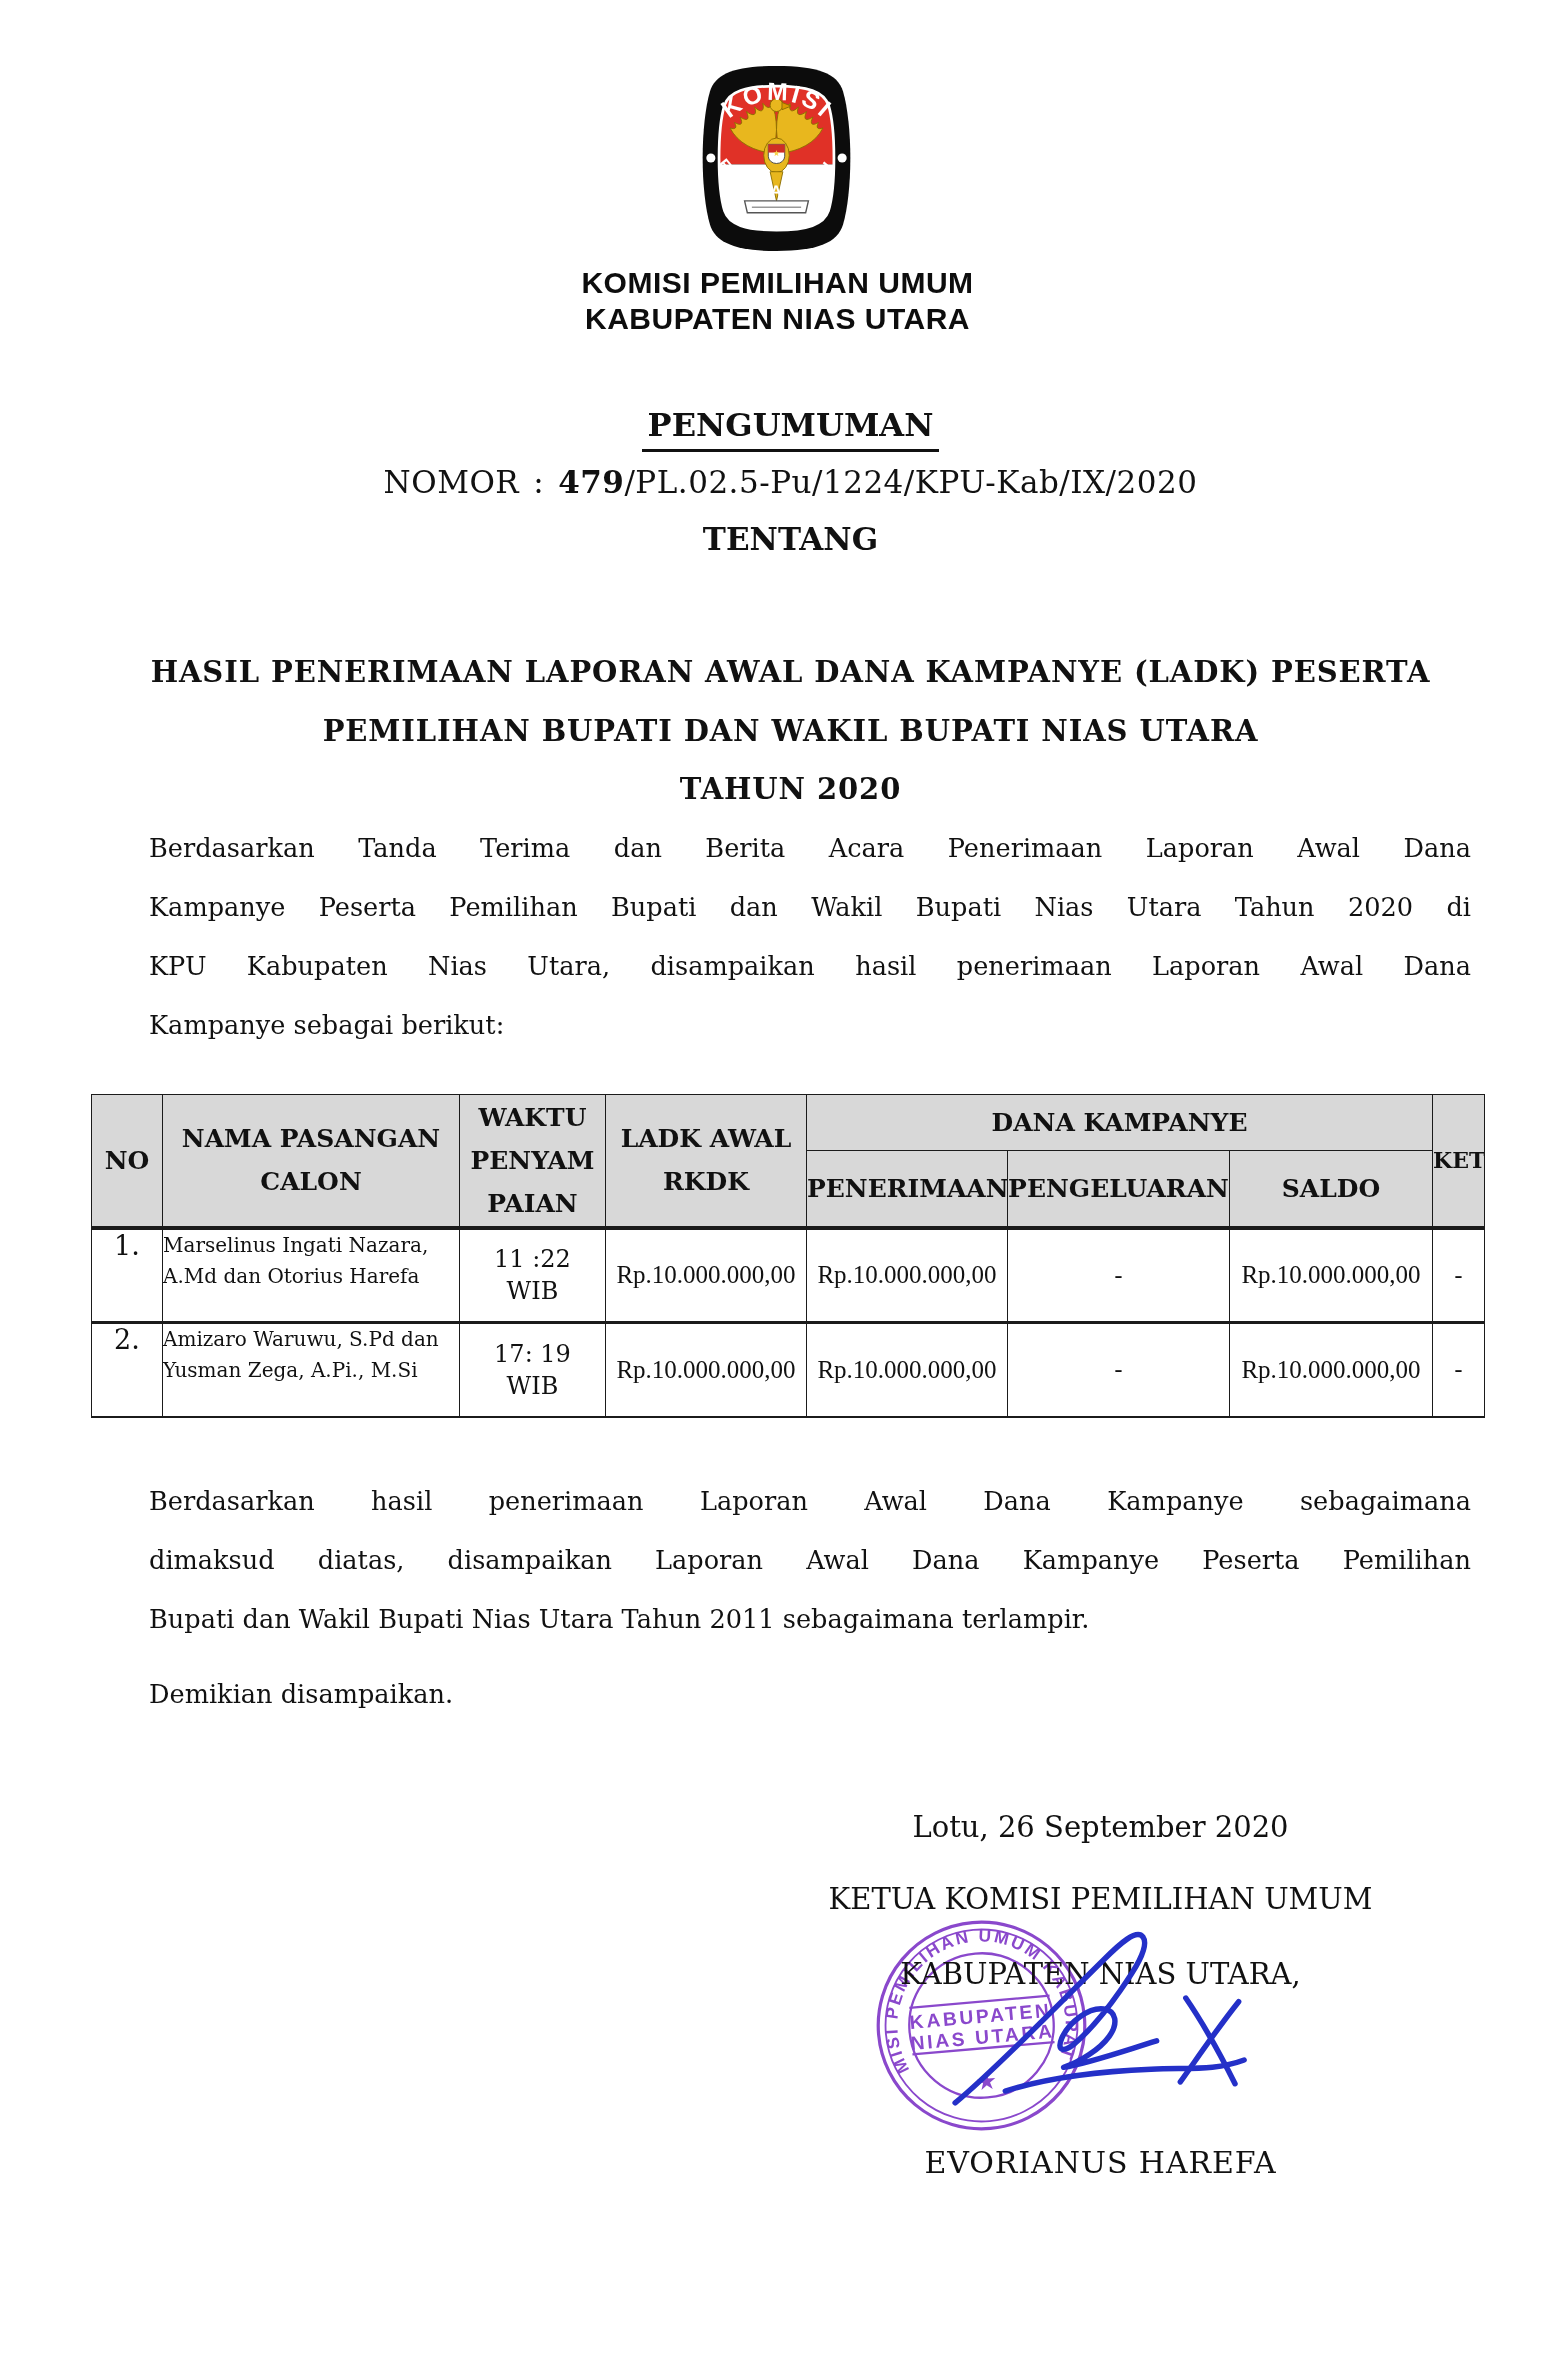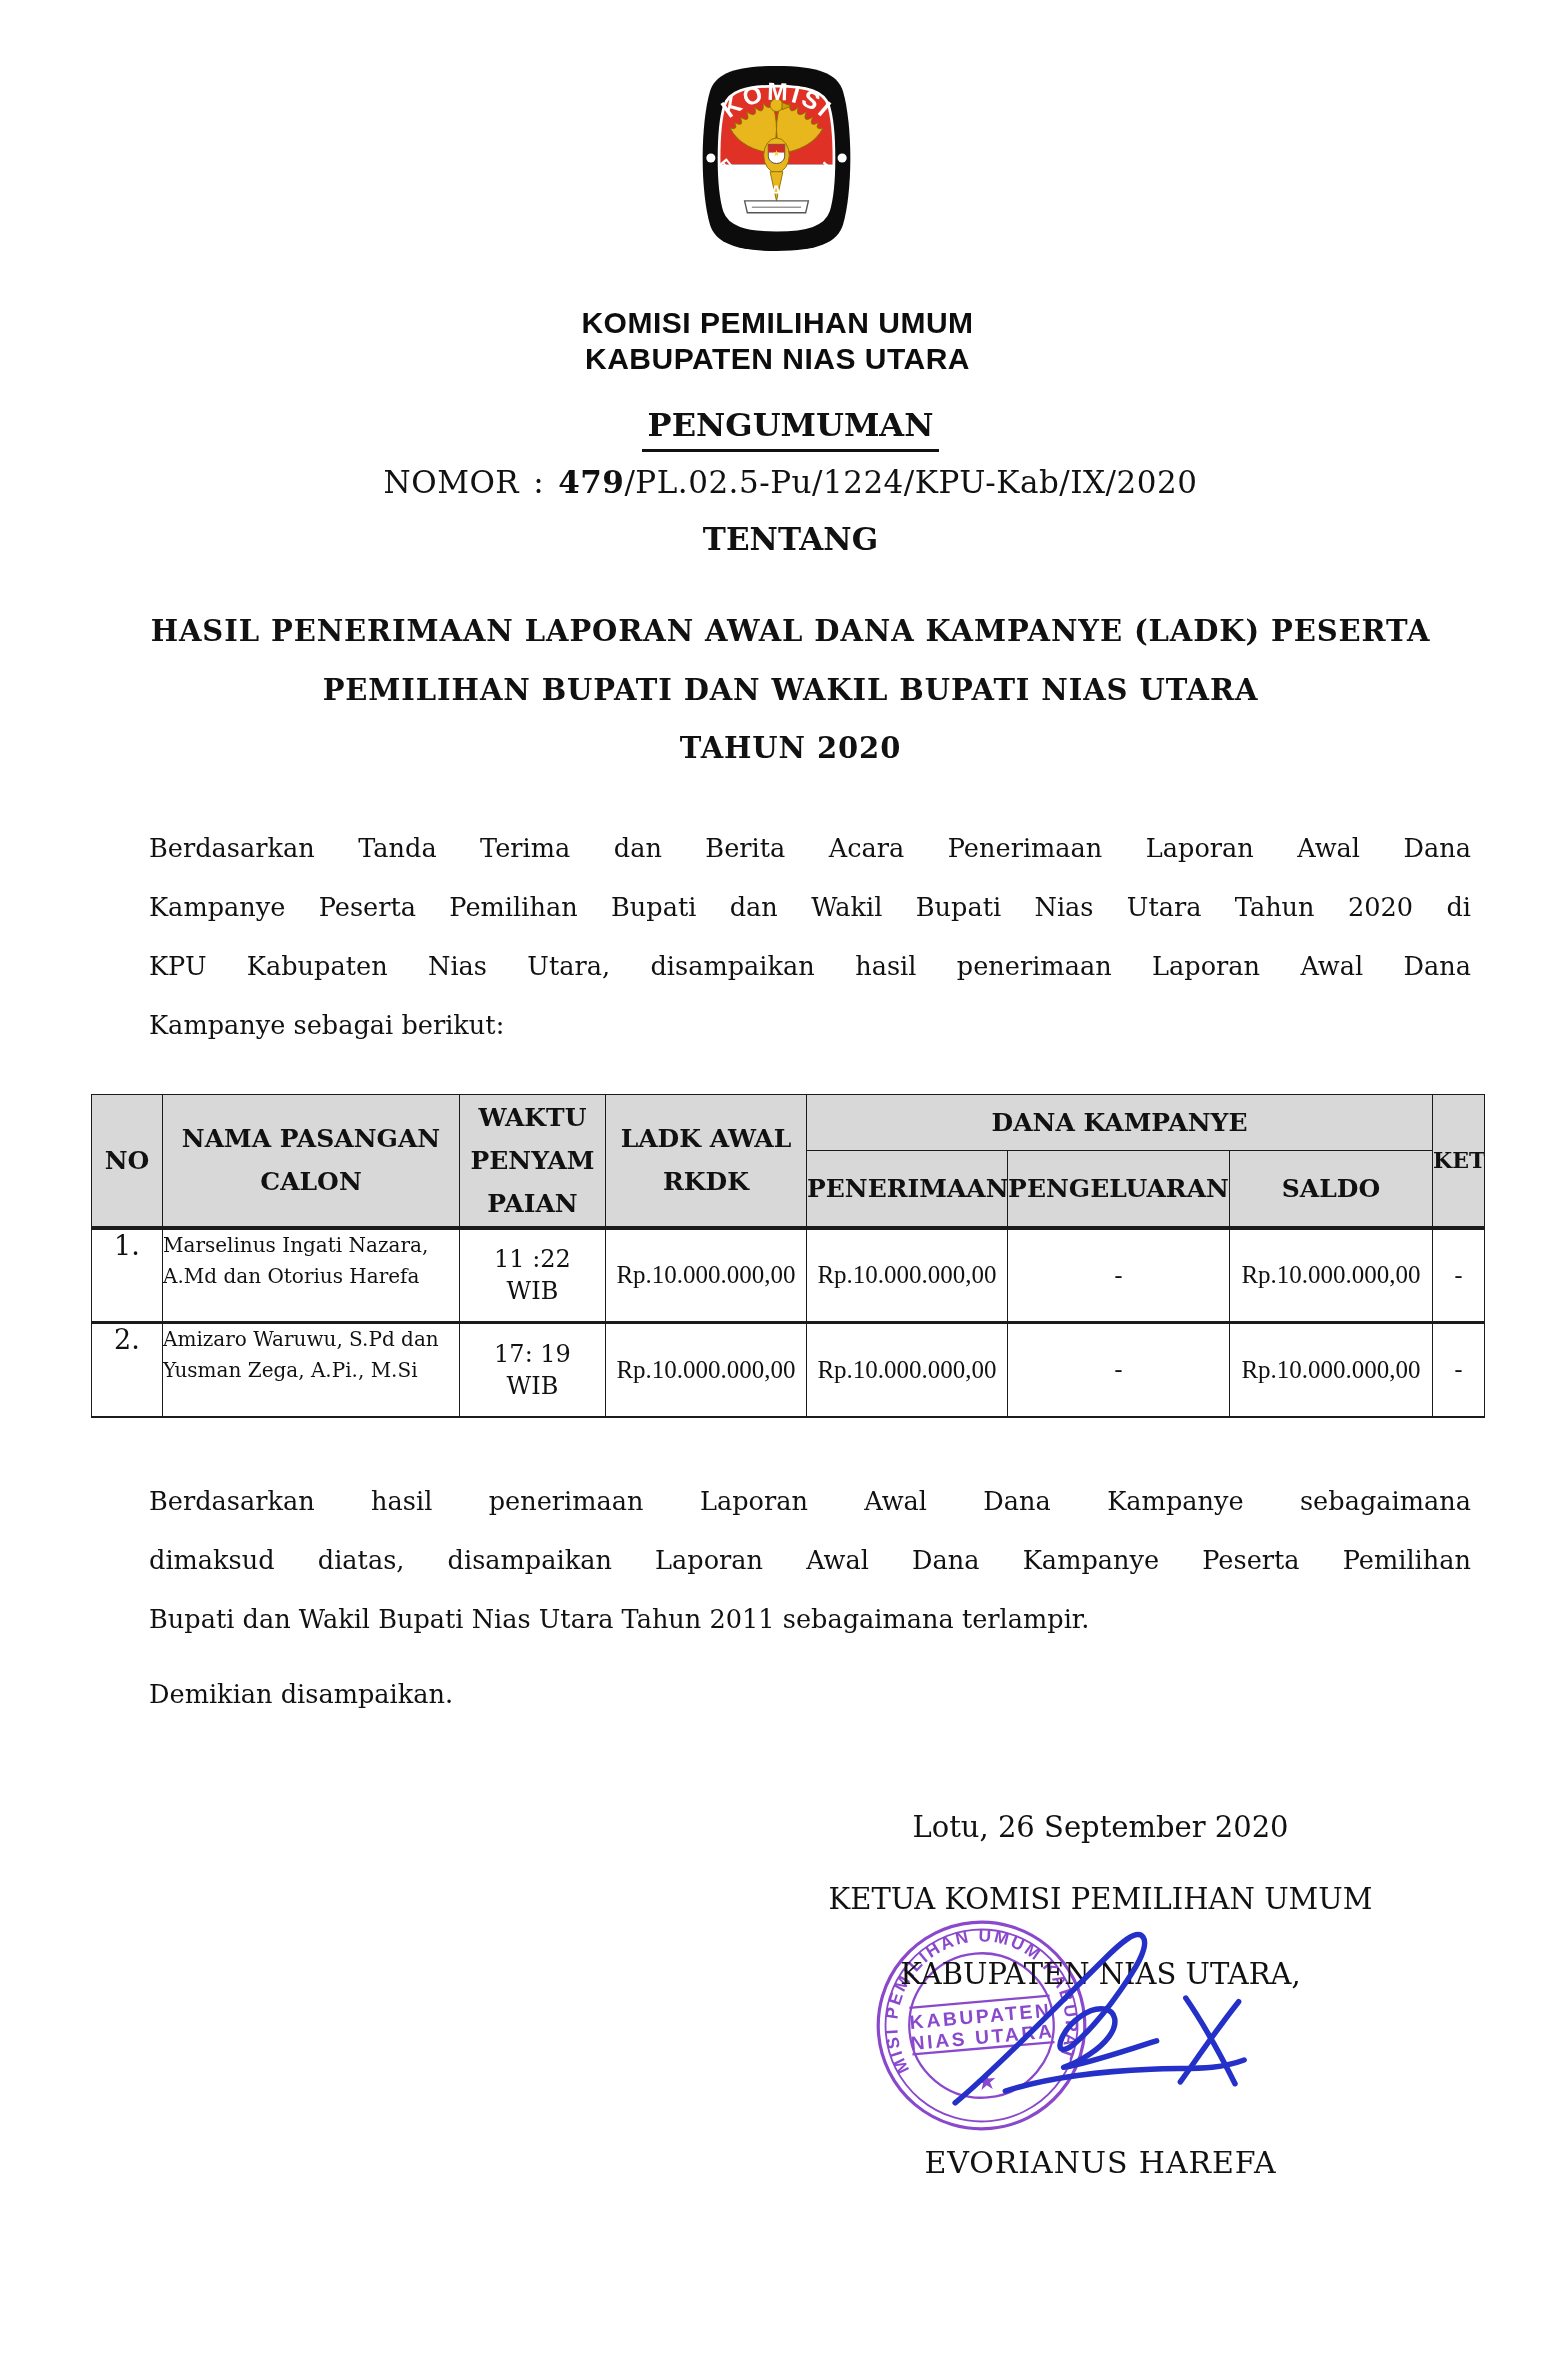--- a/index.html
+++ b/index.html
@@ -5,30 +5,30 @@
   html,body{margin:0;padding:0;background:#ffffff;}
   .page{
     position:relative;width:1555px;height:2377px;background:#fff;
     font-family:"DejaVu Serif", serif;color:#111;overflow:hidden;
   }
   .abs{position:absolute;}
   
   .org-line{
     left:0;width:1555px;text-align:center;
     font-family:"Liberation Sans", sans-serif;font-weight:bold;
-    font-size:30px;line-height:37px;letter-spacing:0.5px;color:#0d0d0d;margin-top:40px;
+    font-size:30px;line-height:37px;letter-spacing:0.5px;color:#0d0d0d;
   }
   
   .head-band{left:111px;width:1359px;text-align:center;}
   .h-pengumuman{top:406px;font-size:32px;font-weight:bold;}
   .h-pengumuman .ul{display:inline-block;border-bottom:3.7px solid #111;padding:0 5.5px 4.6px 5.5px;}
   .h-nomor{top:464px;font-size:31px;letter-spacing:0.5px;word-spacing:3.7px;}
   .h-nomor b{font-weight:bold;}
   .h-tentang{top:521px;font-size:31px;font-weight:bold;}
-  .h-subj{font-size:29px;font-weight:bold;letter-spacing:0.9px;}
+  .h-subj{font-size:29px;font-weight:bold;letter-spacing:0.9px;margin-top:41px;}
   
   .para{left:149px;width:1322px;font-size:25.6px;}
   .para .ln{line-height:59px;text-align:justify;text-align-last:justify;}
   .para .ln.last{text-align:right;text-align-last:left;}
   .closing{left:149px;top:1679px;font-size:25.6px;line-height:31px;}
   
   .tbl-wrap{left:91px;top:1094px;width:1393px;}
   table.ladk{border-collapse:collapse;table-layout:fixed;width:1393px;}
   table.ladk td,table.ladk th{border:1.8px solid #1b1b1b;padding:0;overflow:hidden;}
   table.ladk thead th{

